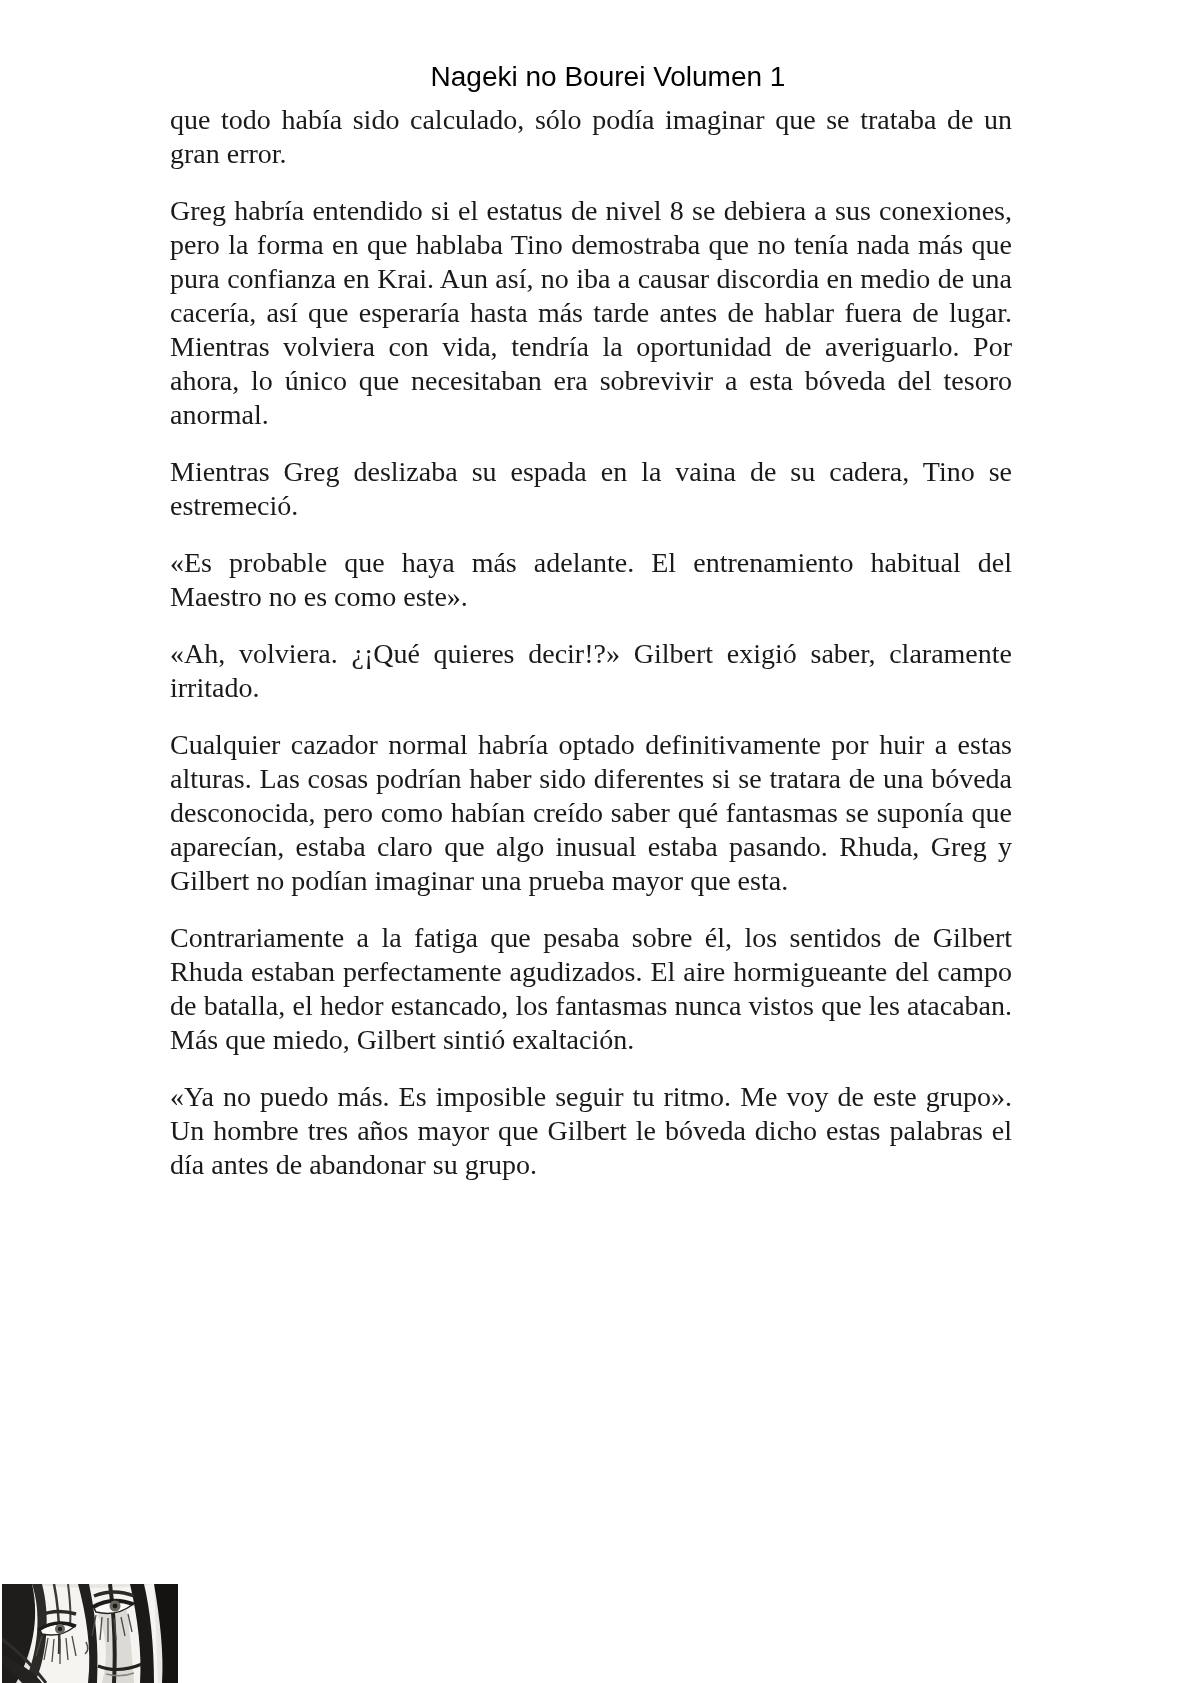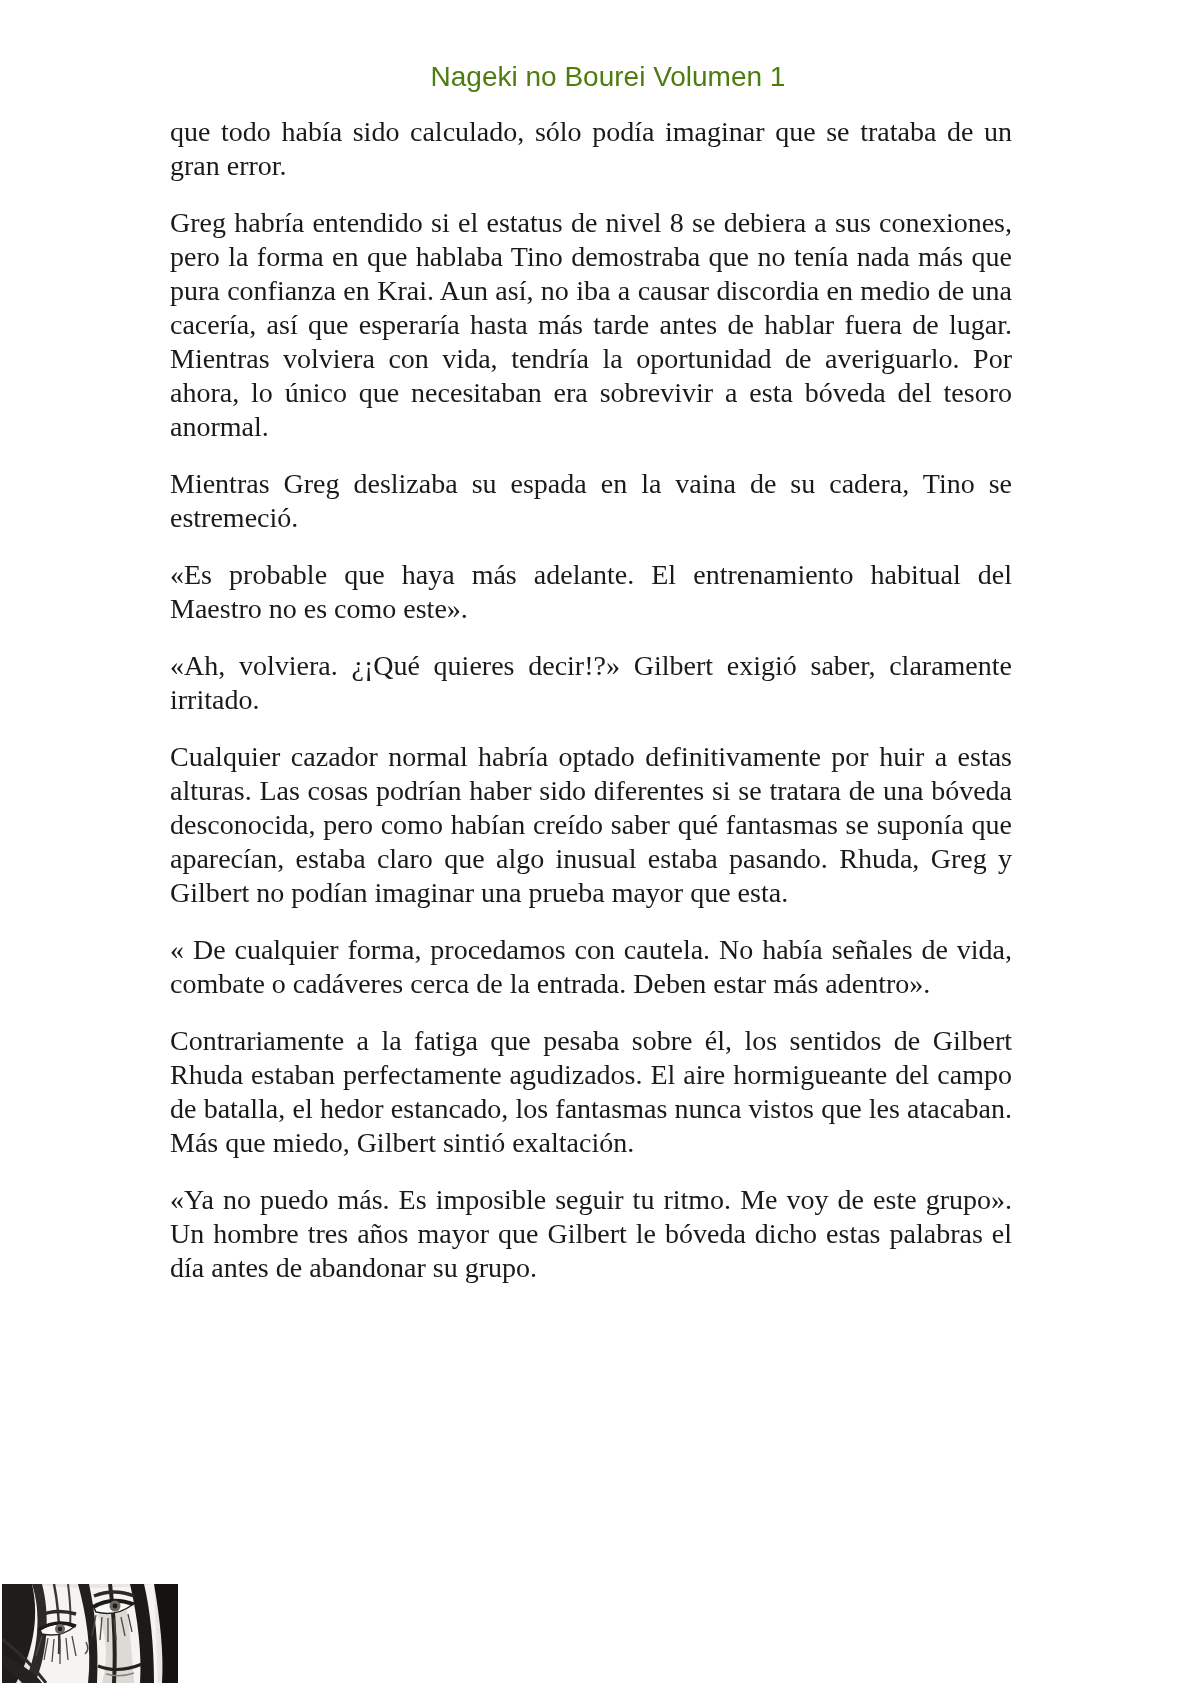--- a/index.html
+++ b/index.html
@@ -13,29 +13,29 @@
     height: 1683px;
     background: #ffffff;
     overflow: hidden;
   }
   .header {
     padding-top: 56px;
     text-align: center;
     font-family: "Liberation Sans", sans-serif;
     font-size: 28px;
     line-height: 41px;
-    color: #4d7c0f;
+    color: #000000;
     padding-left: 26px;
   }
   .header .title,
   .header .subtitle {
     white-space: nowrap;
   }
   .body-text {
-    margin: 18px 178px 0 170px;
+    margin: 6px 178px 0 170px;
   }
   p.para {
     font-family: "Liberation Serif", "DejaVu Serif", serif;
     font-size: 28px;
     line-height: 34px;
     text-align: justify;
     margin: 0 0 23px 0;
     color: #1a1a1a;
   }
   p.para span.it {
@@ -62,21 +62,20 @@
     <div class="title">Nageki no Bourei Volumen 1</div>
   </div>
 
   <div class="body-text">
       <p class="para"><span>que todo había sido calculado, sólo podía imaginar que se trataba de un gran error.</span></p>
       <p class="para"><span>Greg habría entendido si el estatus de nivel 8 se debiera a sus conexiones, pero la forma en que hablaba Tino demostraba que no tenía nada más que pura confianza en Krai. Aun así, no iba a causar discordia en medio de una cacería, así que esperaría hasta más tarde antes de hablar fuera de lugar. Mientras volviera con vida, tendría la oportunidad de averiguarlo. Por ahora, lo único que necesitaban era sobrevivir a esta bóveda del tesoro anormal.</span></p>
       <p class="para"><span>Mientras Greg deslizaba su espada en la vaina de su cadera, Tino se estremeció.</span></p>
       <p class="para"><span class="it">«Es probable que haya más adelante. El entrenamiento habitual del Maestro no es como este».</span></p>
       <p class="para"><span class="it">«Ah, volviera. ¿¡Qué quieres decir!?»</span><span> Gilbert exigió saber, claramente irritado.</span></p>
       <p class="para"><span>Cualquier cazador normal habría optado definitivamente por huir a estas alturas. Las cosas podrían haber sido diferentes si se tratara de una bóveda desconocida, pero como habían creído saber qué fantasmas se suponía que aparecían, estaba claro que algo inusual estaba pasando. Rhuda, Greg y Gilbert no podían imaginar una prueba mayor que esta.</span></p>
-      <p class="para"><span class="it">« De cualquier forma, procedamos con cautela. No había señales de vida, combate o cadáveres cerca de la entrada. Deben estar más adentro».</span></p>
       <p class="para"><span>Contrariamente a la fatiga que pesaba sobre él, los sentidos de Gilbert Rhuda estaban perfectamente agudizados. El aire hormigueante del campo de batalla, el hedor estancado, los fantasmas nunca vistos que les atacaban. Más que miedo, Gilbert sintió exaltación.</span></p>
       <p class="para"><span class="it">«Ya no puedo más. Es imposible seguir tu ritmo. Me voy de este grupo».</span><span> Un hombre tres años mayor que Gilbert le bóveda dicho estas palabras el día antes de abandonar su grupo.</span></p>
     </div>
 
   <div class="footer-art">
     <svg viewBox="0 0 176 99" preserveAspectRatio="none" xmlns="http://www.w3.org/2000/svg">
       <rect width="176" height="99" fill="#e7e6e3"></rect>
       <path d="M28 0 Q95 8 152 0 L156 99 L28 99 Z" fill="#f5f4f1"></path>
       <path d="M95 30 Q110 60 100 99 L132 99 Q129 55 125 26 Z" fill="#dcdad5"></path>
       <path d="M0 0 L30 0 C38 35 30 70 14 99 L0 99 Z" fill="#1e1d1b"></path>

